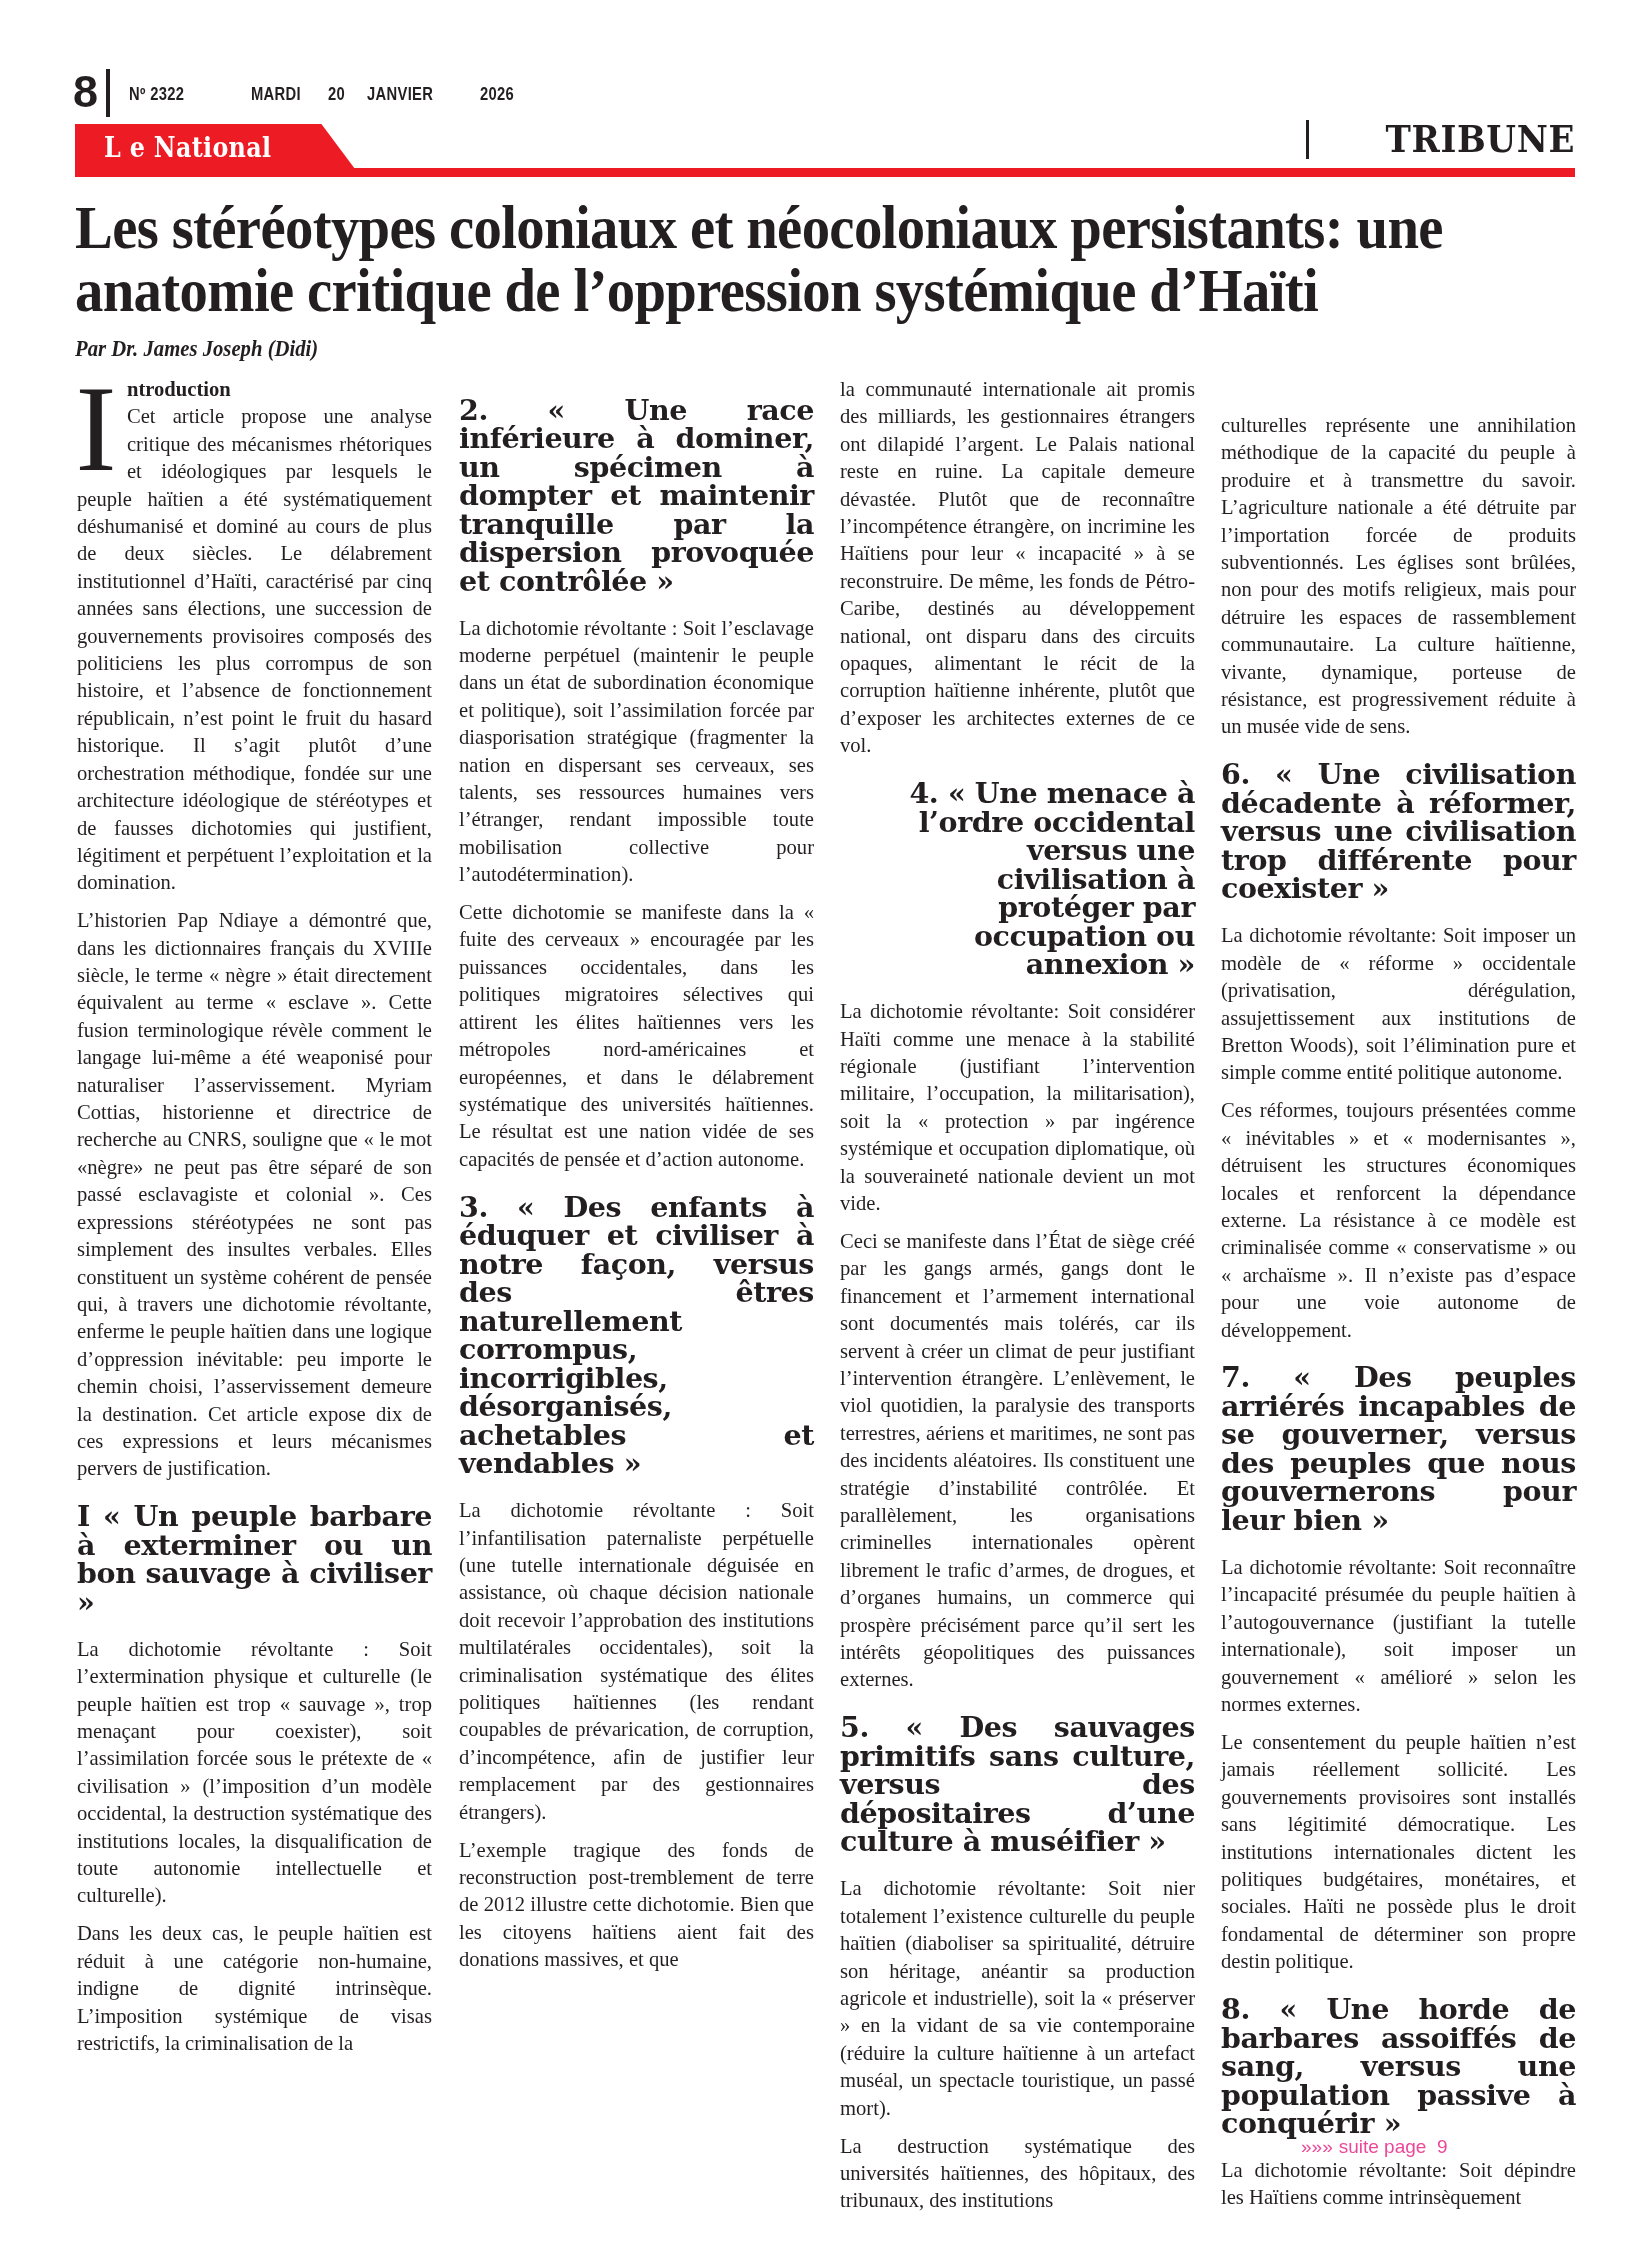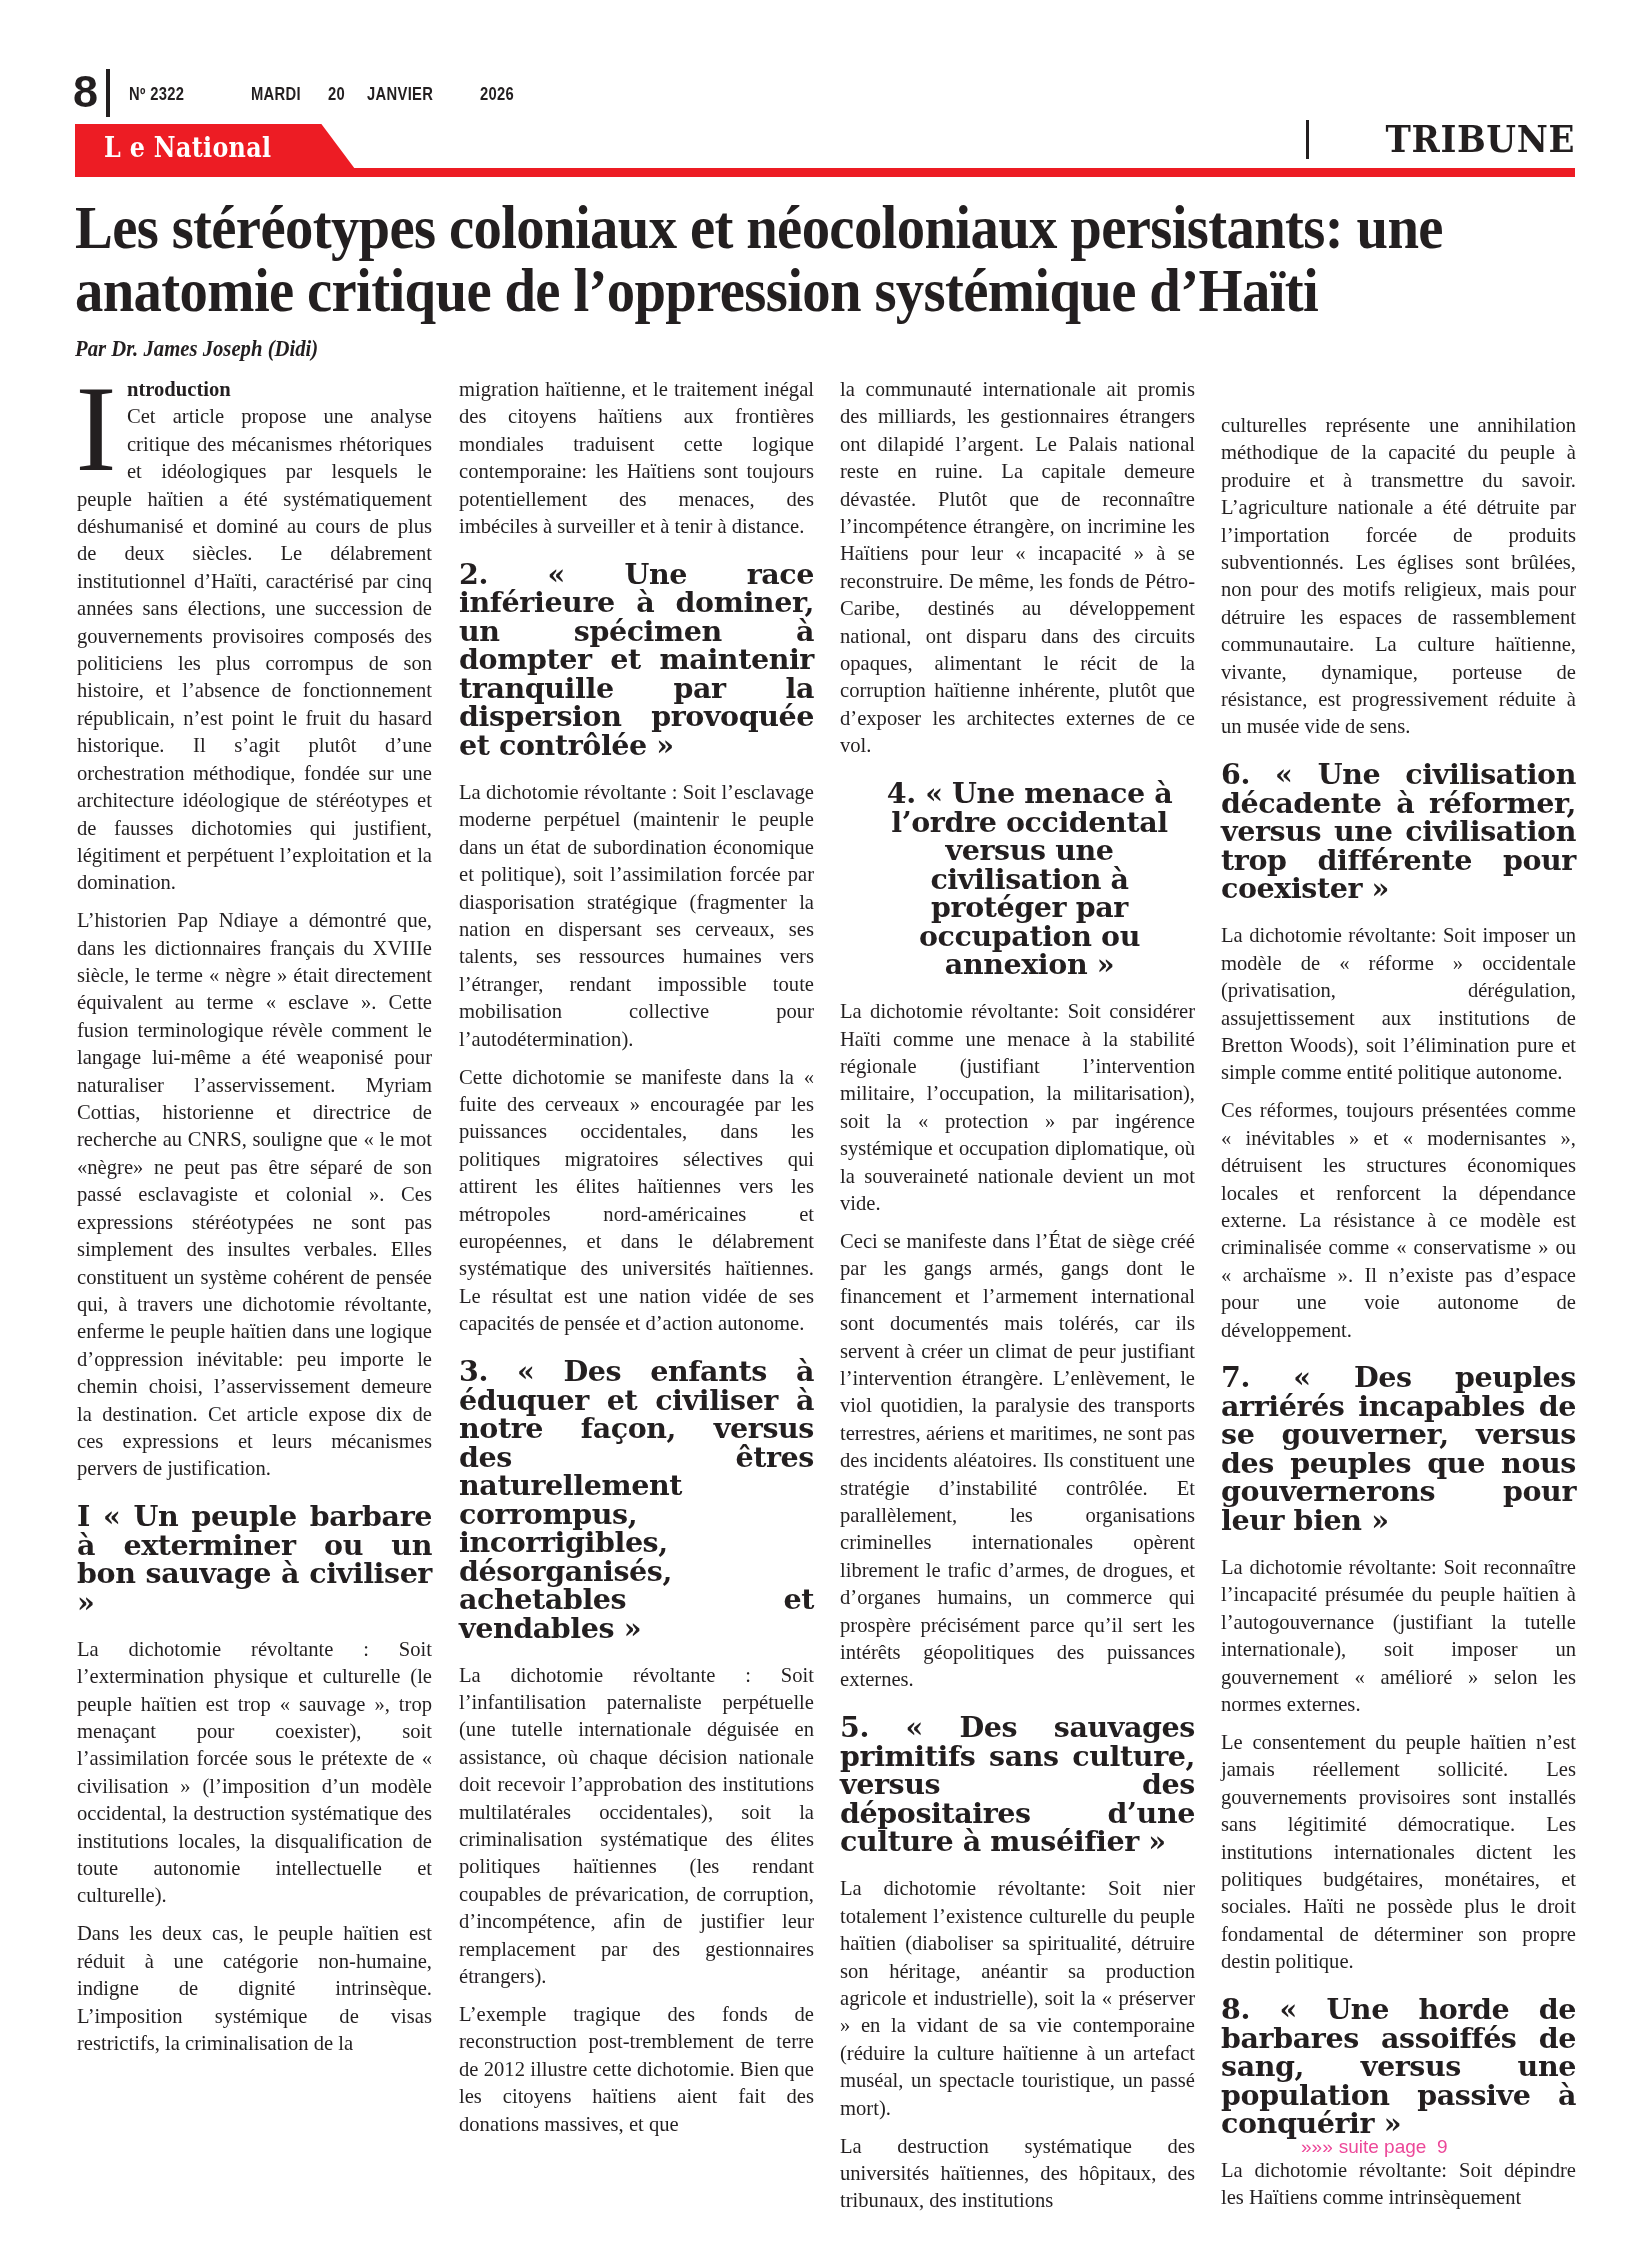--- a/index.html
+++ b/index.html
@@ -16,21 +16,21 @@
   .headline { position: absolute; left: 75px; top: 196px; width: 1575px; font: bold 61px "Liberation Serif", serif; line-height: 63px; letter-spacing: -0.7px; transform: scaleX(0.93); transform-origin: left top; }
   .byline { position: absolute; left: 75px; top: 336px; font: italic bold 23px "Liberation Serif", serif; transform: scaleX(0.9); transform-origin: left top; white-space: nowrap; }
 
   .col { position: absolute; top: 376px; width: 355px; font: 20.6px "Liberation Serif", serif; line-height: 27.4px; text-align: justify; hyphens: none; }
   .col1 { left: 77px; }
   .col2 { left: 459px; }
   .col3 { left: 840px; }
   .col4 { left: 1221px; margin-top: 36px; }
   .col p { margin: 0 0 10.5px 0; }
   .col h2 { font: bold 28.5px "DejaVu Serif", serif; line-height: 28.5px; margin: 19.5px 0 19.5px 0; text-align: justify; letter-spacing: -0.4px; }
-  .col h2.last { text-align: center; margin-left: 24px; }
+  .col h2.last { text-align: right; margin-left: 24px; }
   .intro-wrap { position: relative; }
   .dropcap { float: left; font: 123px "Liberation Serif", serif; line-height: 96px; height: 96px; margin: 4.5px 10.5px 0 -1.5px; }
   .intro-head { font-weight: bold; display: block; }
   .suite { position: absolute; left: 1301px; top: 2136px; color: #ec4899; font: 19px "Liberation Sans", sans-serif; white-space: nowrap; }
   .suite .chev { margin-right: 6px; }
   .suite .pg { margin-left: 10.5px; }
 </style>
 </head>
 <body>
 
@@ -61,21 +61,20 @@
     <span class="intro-head">ntroduction</span>
     <p style="text-indent:0">Cet article propose une analyse critique des mécanismes rhétoriques et idéologiques par lesquels le peuple haïtien a été systématiquement déshumanisé et dominé au cours de plus de deux siècles. Le délabrement institutionnel d’Haïti, caractérisé par cinq années sans élections, une succession de gouvernements provisoires composés des politiciens les plus corrompus de son histoire, et l’absence de fonctionnement républicain, n’est point le fruit du hasard historique. Il s’agit plutôt d’une orchestration méthodique, fondée sur une architecture idéologique de stéréotypes et de fausses dichotomies qui justifient, légitiment et perpétuent l’exploitation et la domination.</p>
   </div>
   <p>L’historien Pap Ndiaye a démontré que, dans les dictionnaires français du XVIIIe siècle, le terme « nègre » était directement équivalent au terme « esclave ». Cette fusion terminologique révèle comment le langage lui-même a été weaponisé pour naturaliser l’asservissement. Myriam Cottias, historienne et directrice de recherche au CNRS, souligne que « le mot «nègre» ne peut pas être séparé de son passé esclavagiste et colonial ». Ces expressions stéréotypées ne sont pas simplement des insultes verbales. Elles constituent un système cohérent de pensée qui, à travers une dichotomie révoltante, enferme le peuple haïtien dans une logique d’oppression inévitable: peu importe le chemin choisi, l’asservissement demeure la destination. Cet article expose dix de ces expressions et leurs mécanismes pervers de justification.</p>
   <h2>I « Un peuple barbare à exterminer ou un bon sauvage à civiliser »</h2>
   <p>La dichotomie révoltante : Soit l’extermination physique et culturelle (le peuple haïtien est trop « sauvage », trop menaçant pour coexister), soit l’assimilation forcée sous le prétexte de « civilisation » (l’imposition d’un modèle occidental, la destruction systématique des institutions locales, la disqualification de toute autonomie intellectuelle et culturelle).</p>
   <p>Dans les deux cas, le peuple haïtien est réduit à une catégorie non-humaine, indigne de dignité intrinsèque. L’imposition systémique de visas restrictifs, la criminalisation de la</p>
 </div>
 
 <div class="col col2">
-  <p>migration haïtienne, et le traitement inégal des citoyens haïtiens aux frontières mondiales traduisent cette logique contemporaine: les Haïtiens sont toujours potentiellement des menaces, des imbéciles à surveiller et à tenir à distance.</p>
   <h2>2. « Une race inférieure à dominer, un spécimen à dompter et maintenir tranquille par la dispersion provoquée et contrôlée »</h2>
   <p>La dichotomie révoltante : Soit l’esclavage moderne perpétuel (maintenir le peuple dans un état de subordination économique et politique), soit l’assimilation forcée par diasporisation stratégique (fragmenter la nation en dispersant ses cerveaux, ses talents, ses ressources humaines vers l’étranger, rendant impossible toute mobilisation collective pour l’autodétermination).</p>
   <p>Cette dichotomie se manifeste dans la « fuite des cerveaux » encouragée par les puissances occidentales, dans les politiques migratoires sélectives qui attirent les élites haïtiennes vers les métropoles nord-américaines et européennes, et dans le délabrement systématique des universités haïtiennes. Le résultat est une nation vidée de ses capacités de pensée et d’action autonome.</p>
   <h2>3. « Des enfants à éduquer et civiliser à notre façon, versus des êtres naturellement corrompus, incorrigibles, désorganisés, achetables et vendables »</h2>
   <p>La dichotomie révoltante : Soit l’infantilisation paternaliste perpétuelle (une tutelle internationale déguisée en assistance, où chaque décision nationale doit recevoir l’approbation des institutions multilatérales occidentales), soit la criminalisation systématique des élites politiques haïtiennes (les rendant coupables de prévarication, de corruption, d’incompétence, afin de justifier leur remplacement par des gestionnaires étrangers).</p>
   <p>L’exemple tragique des fonds de reconstruction post-tremblement de terre de 2012 illustre cette dichotomie. Bien que les citoyens haïtiens aient fait des donations massives, et que</p>
 </div>
 
 <div class="col col3">
   <p>la communauté internationale ait promis des milliards, les gestionnaires étrangers ont dilapidé l’argent. Le Palais national reste en ruine. La capitale demeure dévastée. Plutôt que de reconnaître l’incompétence étrangère, on incrimine les Haïtiens pour leur « incapacité » à se reconstruire. De même, les fonds de Pétro-Caribe, destinés au développement national, ont disparu dans des circuits opaques, alimentant le récit de la corruption haïtienne inhérente, plutôt que d’exposer les architectes externes de ce vol.</p>

